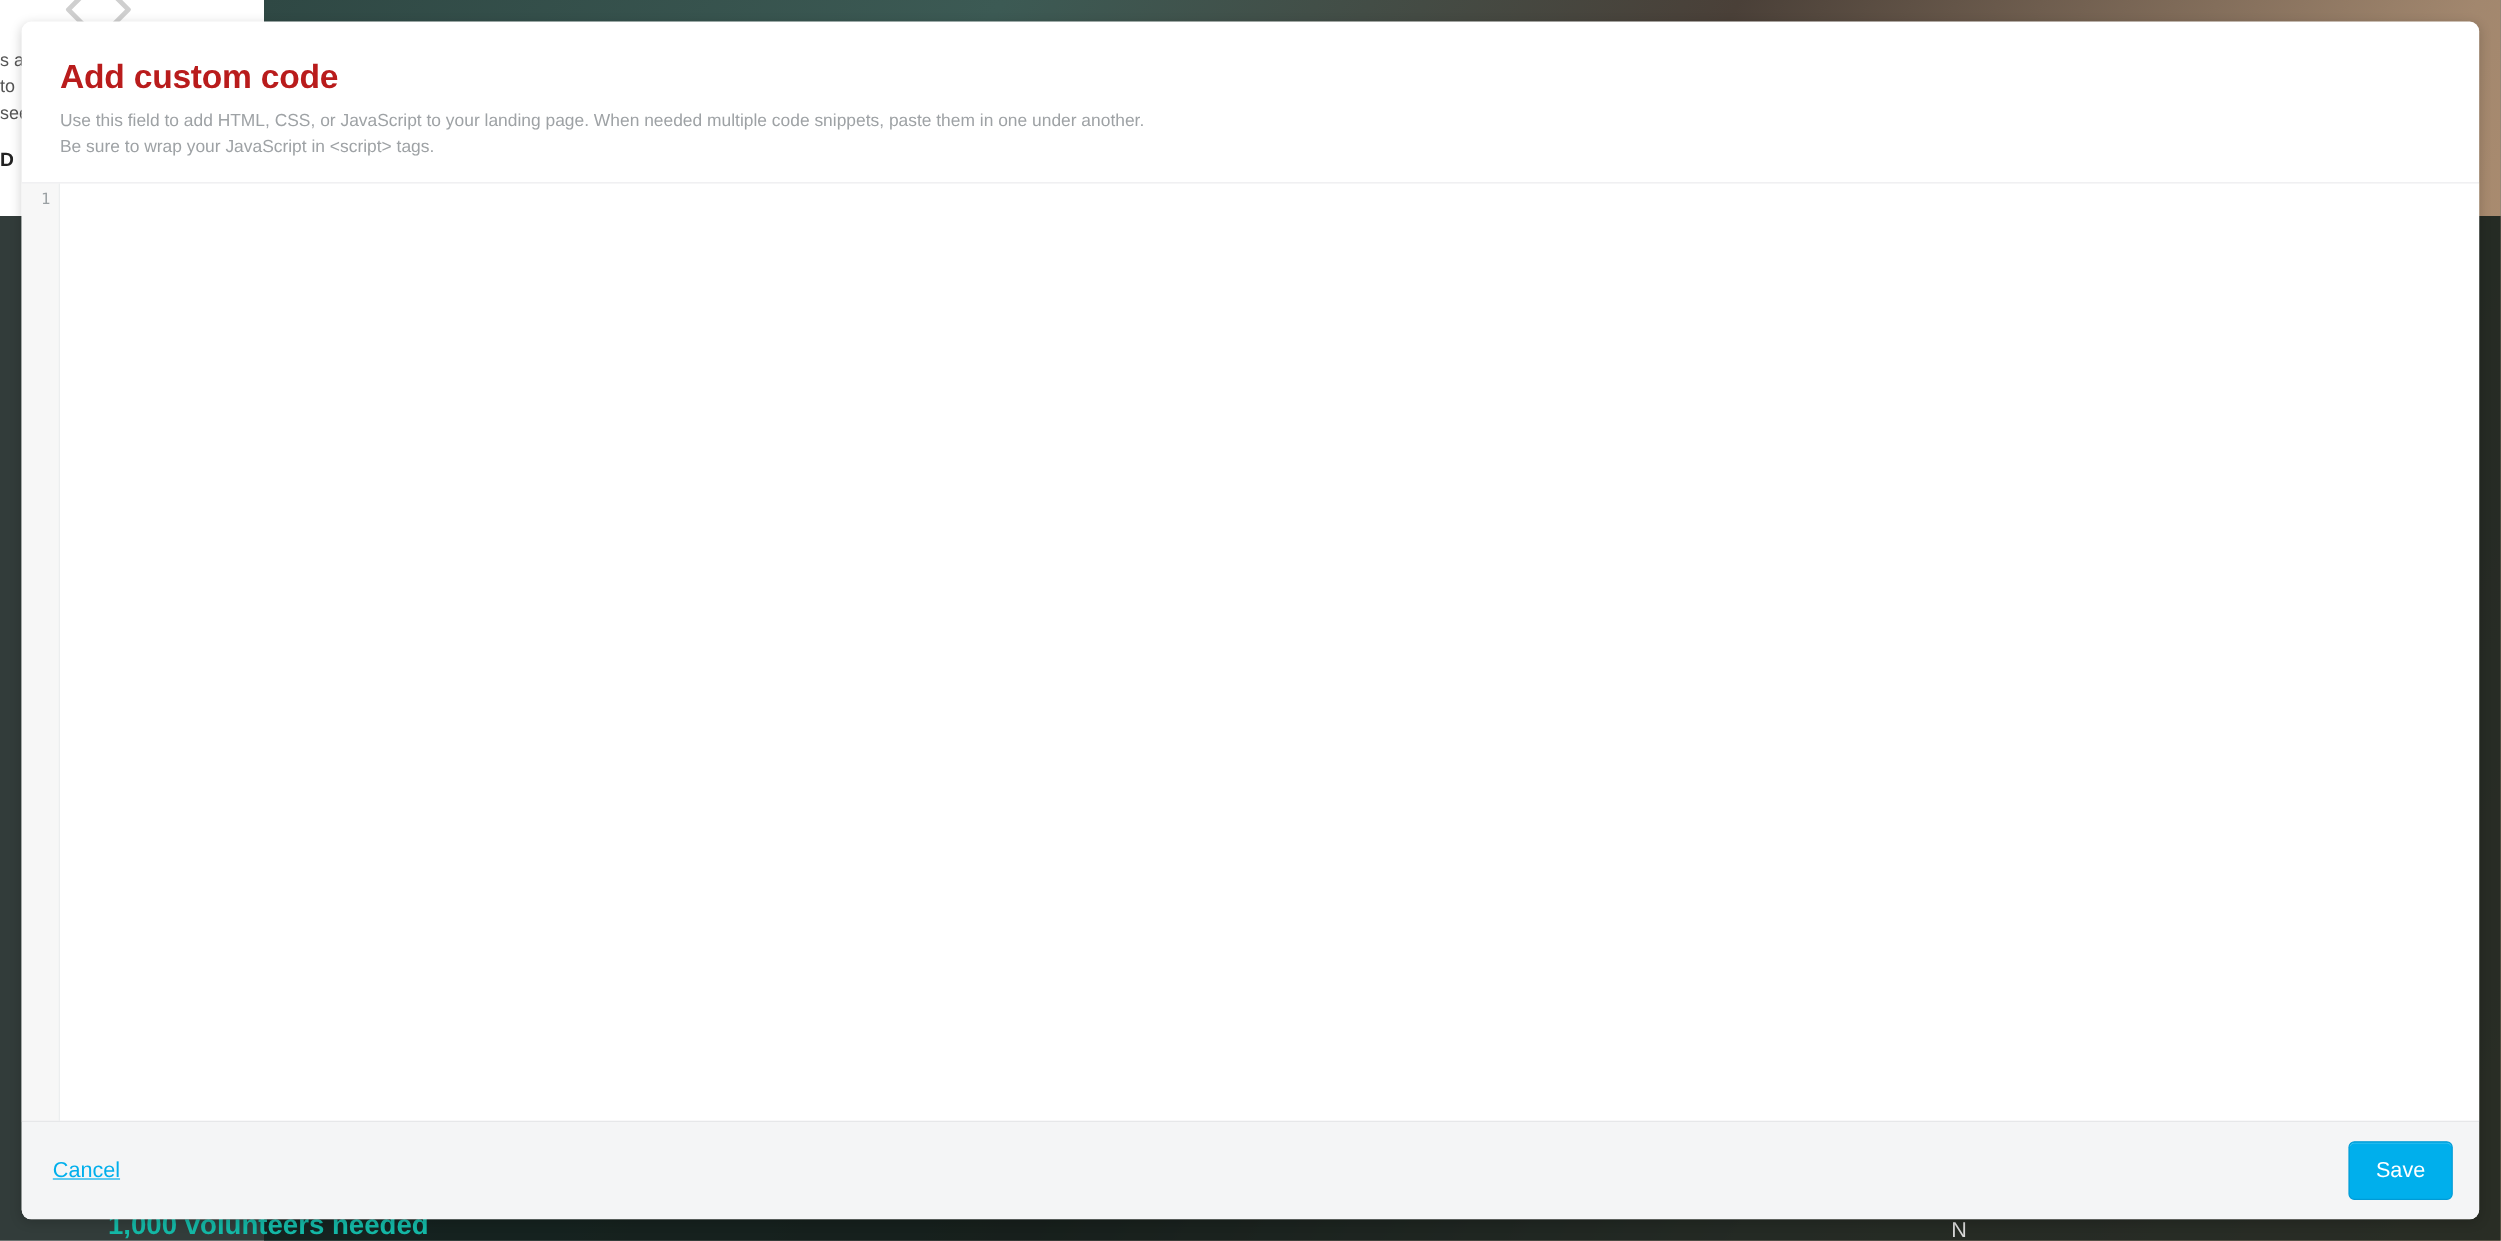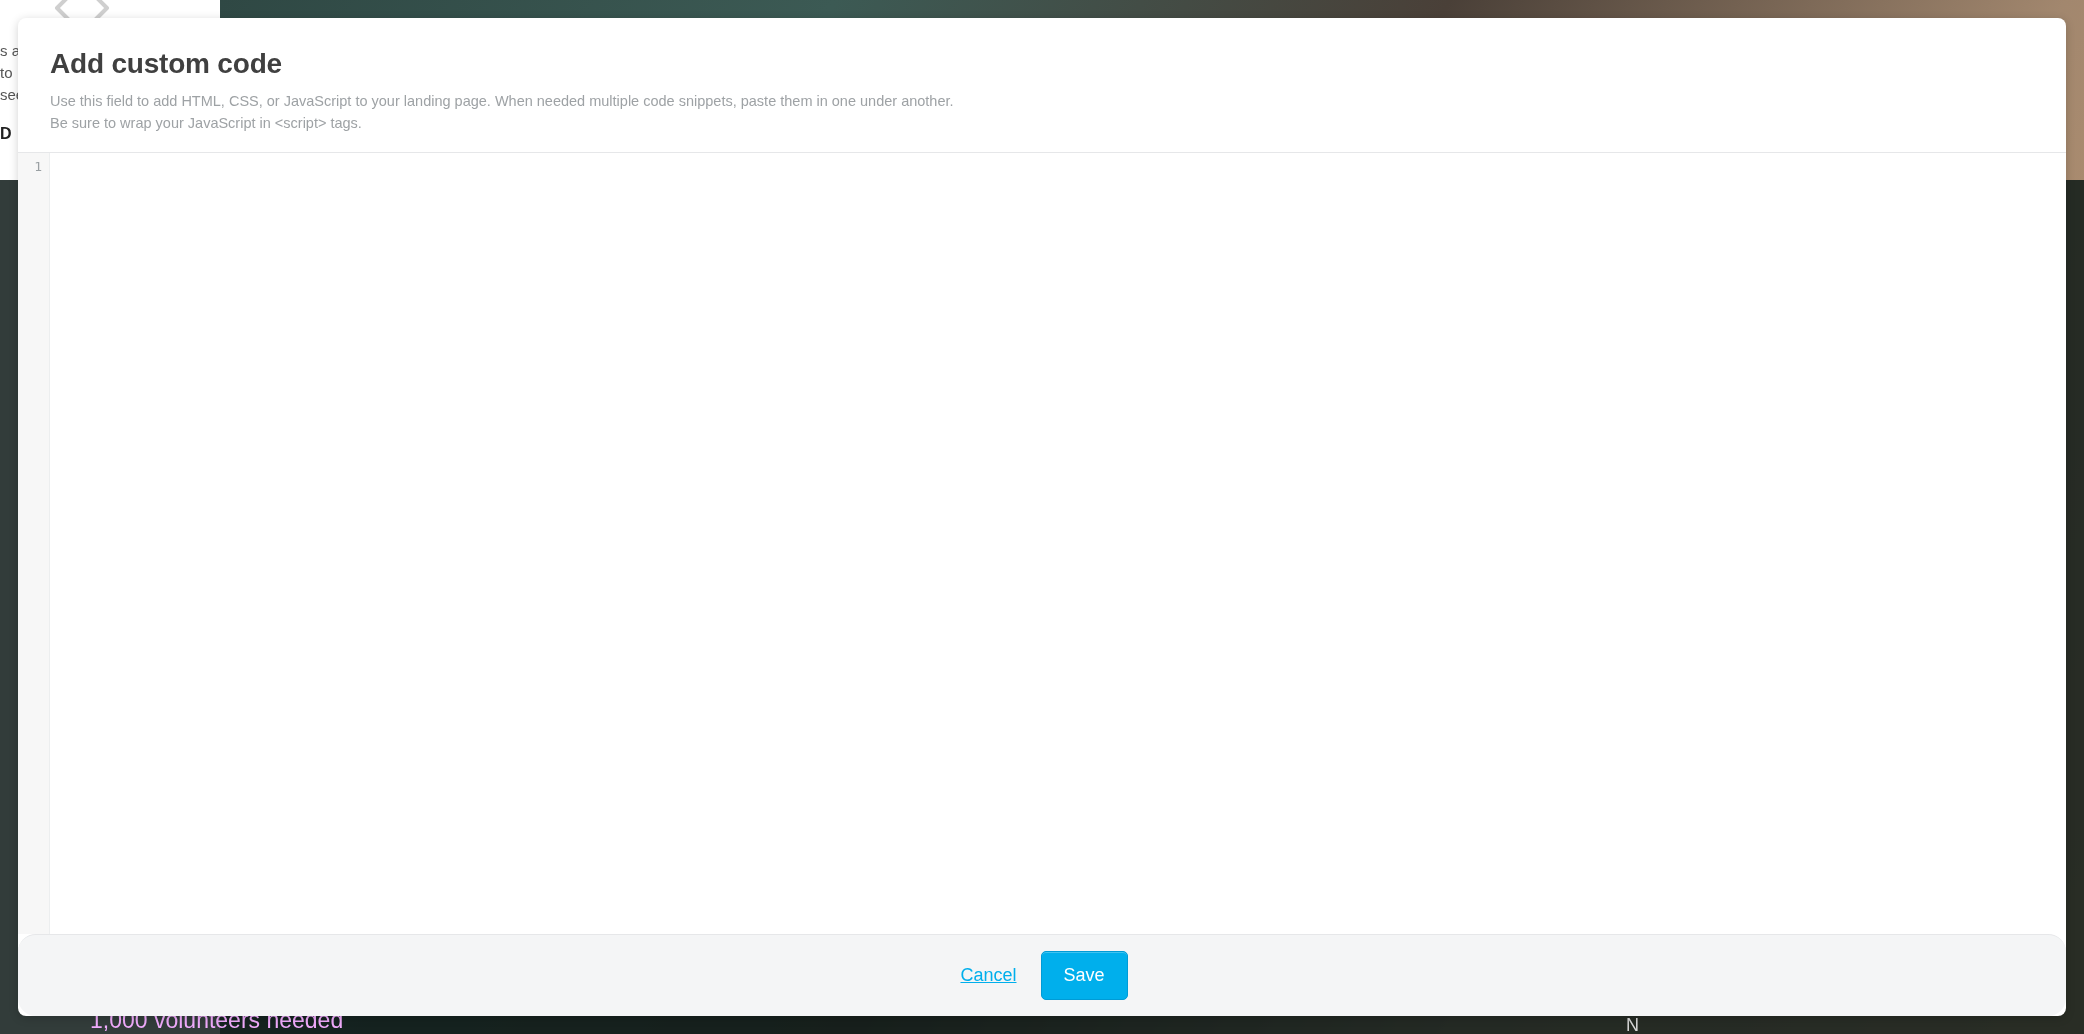--- a/index.html
+++ b/index.html
@@ -63,22 +63,22 @@
       right: 0;
       top: 180px;
       bottom: 0;
       background: rgba(14, 26, 24, 0.85);
     }
     .bg .volunteers {
       position: absolute;
       left: 90px;
       bottom: 0;
       font-size: 23px;
-      font-weight: 400;
-      color: #f0abfc;
+      font-weight: 700;
+      color: #14b8a6;
     }
     .bg .n {
       position: absolute;
       right: 445px;
       bottom: -2px;
       font-size: 18px;
       color: #d8d8d8;
     }
 
     
@@ -96,21 +96,21 @@
       overflow: hidden;
     }
 
     .modal-header {
       padding: 30px 32px 18px 32px;
       flex: 0 0 auto;
     }
     .modal-title {
       font-size: 28px;
       font-weight: 700;
-      color: #404040;
+      color: #b91c1c;
       letter-spacing: -0.2px;
     }
     .modal-desc {
       margin-top: 10px;
       font-size: 14.5px;
       line-height: 22px;
       color: #9ea2a5;
       font-weight: 400;
     }
 
@@ -143,24 +143,23 @@
       padding: 6px 10px;
       color: #222;
     }
 
     .modal-footer {
       flex: 0 0 auto;
       background: #f4f5f6;
       border-top: 1px solid #e6e7e9;
       padding: 16px 22px;
       display: flex;
-      justify-content: center;
+      justify-content: space-between;
       align-items: center;
       gap: 20px;
-      border-radius: 18px;
     }
     .btn-cancel {
       background: transparent;
       border: none;
       color: #00afec;
       font-size: 18px;
       text-decoration: underline;
       cursor: pointer;
       padding: 6px 4px;
     }

